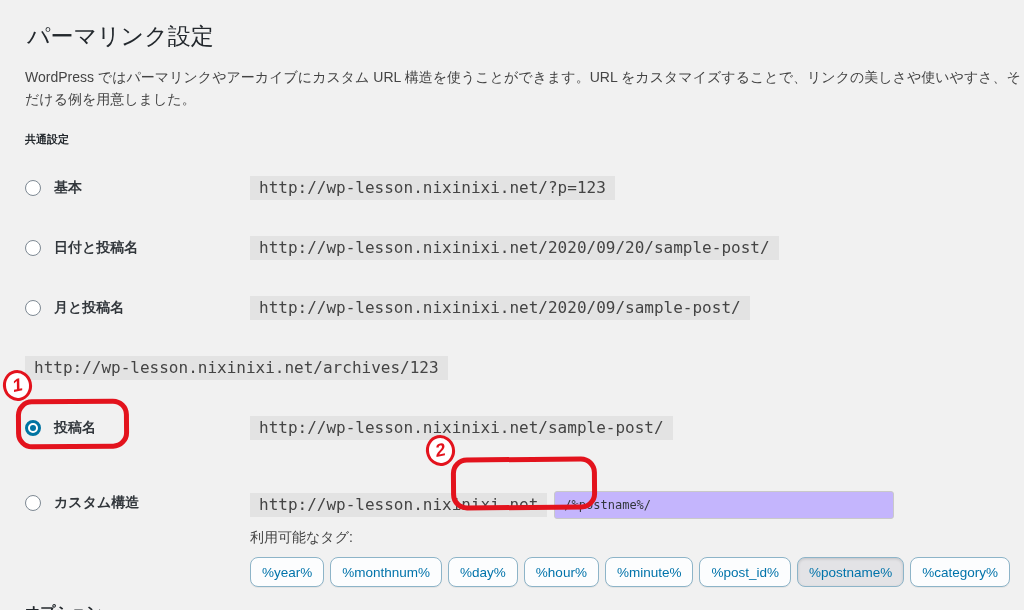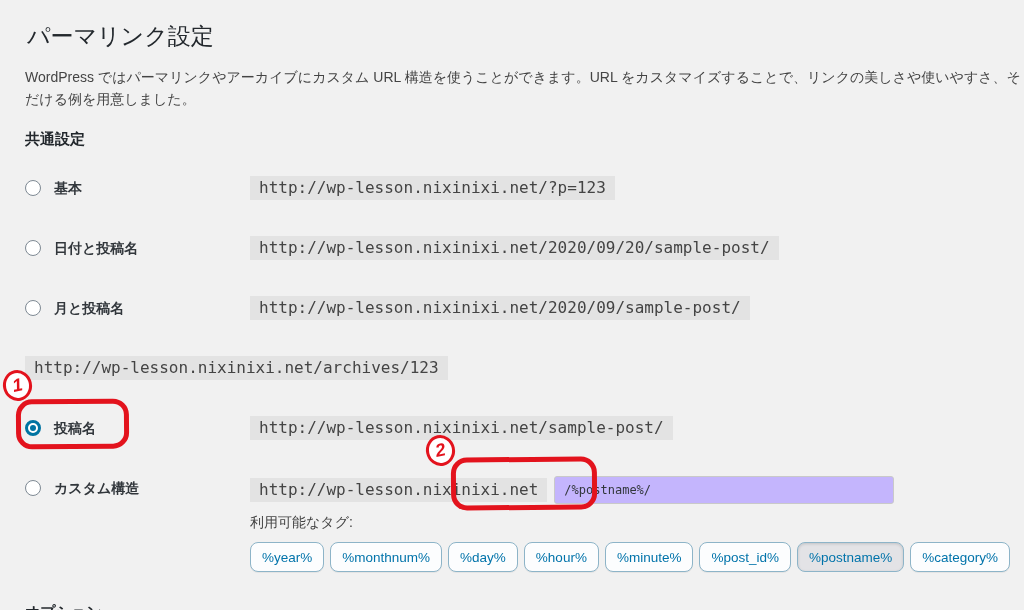--- a/index.html
+++ b/index.html
@@ -13,42 +13,42 @@
   .page-title {
     margin:2px; padding-top:20px;
     font-size:23px; font-weight:400; line-height:29px;
     color:var(--heading-text, #23282d);
   }
 
   .desc { margin-top:15px; font-size:14px; line-height:22px; color:var(--body-text, #444); }
   .desc .line { display:block; white-space:nowrap; }
 
   .section-heading {
-    margin:20px 0 0 0; font-size:15px; font-weight:700; line-height:18px;
+    margin:20px 0 0 0; font-size:11px; font-weight:700; line-height:18px;
     color:var(--heading-text, #23282d);
   }
 
   .form-table { margin-top:28px; }
   .row { display:flex; align-items:flex-start; height:60px; }
-  .row.custom { height:auto; }
+  .row.custom { height:auto;margin-top:15px; }
   .cell-label {
     width:225px; flex-shrink:0;
     display:flex; align-items:center; gap:13px; padding-top:4px;
   }
   .radio {
     width:16px; height:16px; box-sizing:border-box; border-radius:50%;
     background:#fff; border:1px solid var(--radio-border, #7e8993);
     flex-shrink:0; cursor:pointer; position:relative;
   }
   .radio.checked { border:3px solid var(--radio-checked, #0074a2); }
   .radio.checked::after {
     content:""; position:absolute; left:2px; top:2px; width:6px; height:6px;
     border-radius:50%; background:var(--radio-checked, #0074a2);
   }
-  .opt-label { font-size:14px; font-weight:700; line-height:16px; color:var(--label-text, #32373c); cursor:pointer; }
+  .opt-label { font-size:14px; font-weight:700; line-height:16px; color:var(--label-text, #32373c); cursor:pointer;font-family:Liberation Serif, serif; }
 
   .example {
     font-family:"DejaVu Sans Mono", "Liberation Mono", monospace;
     font-size:16px; line-height:14px; padding:5px 9px;
     background:var(--code-bg, #e3e3e3); color:var(--code-text, #444);
     white-space:nowrap;
   }
 
   .custom-line { display:flex; align-items:center; }
   .custom-input {

